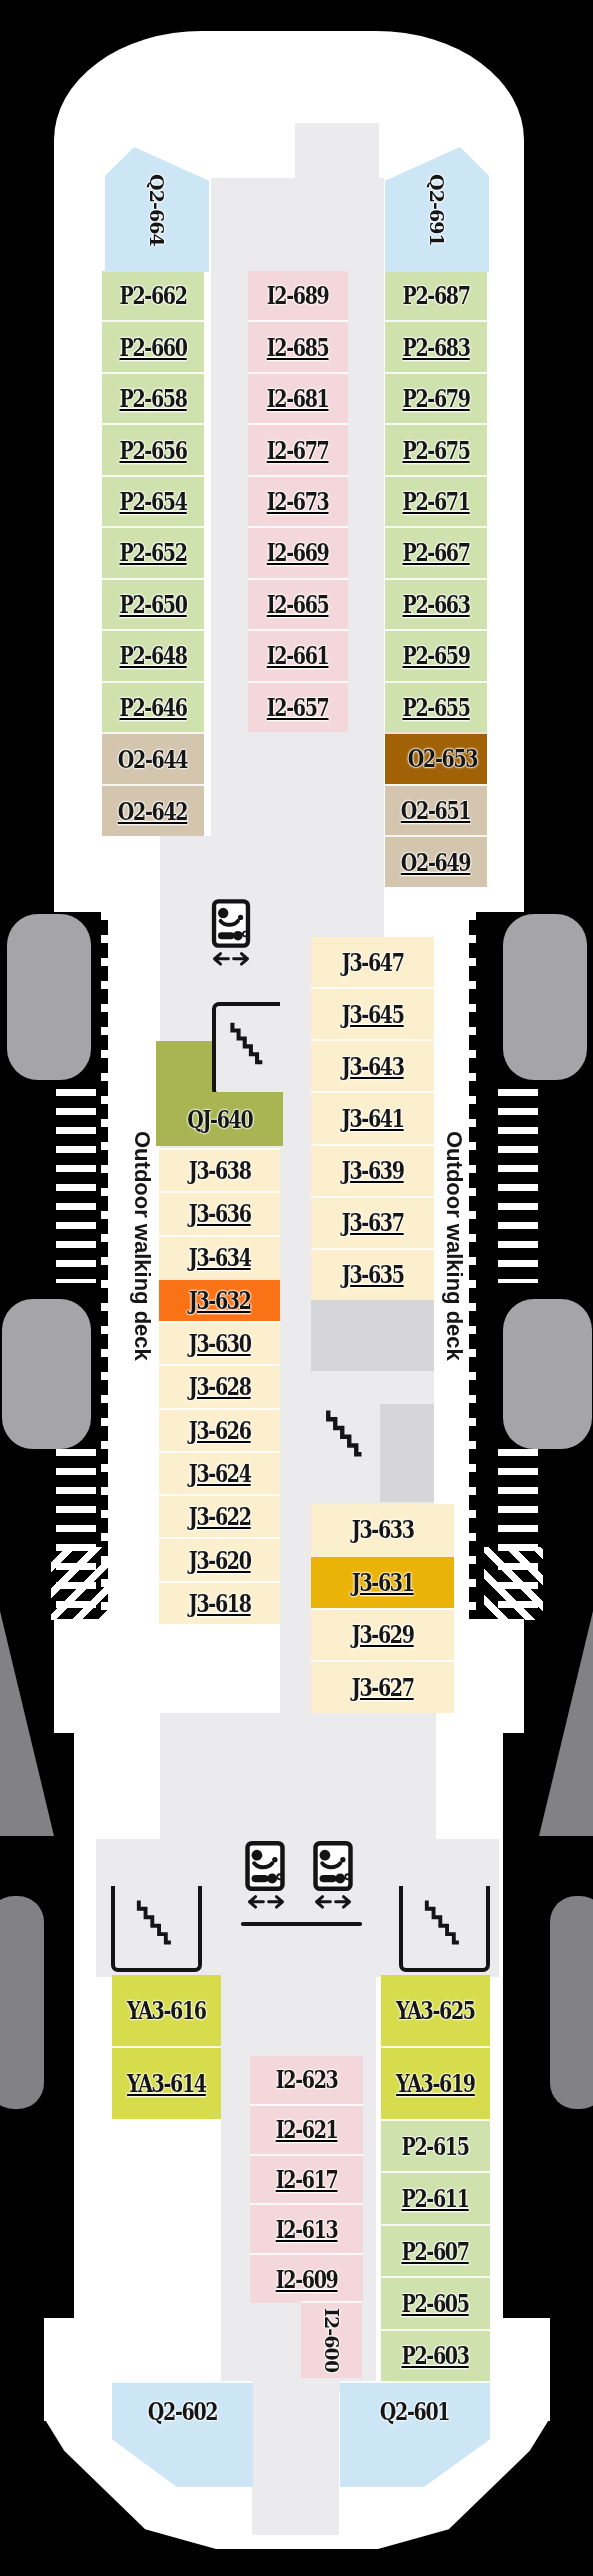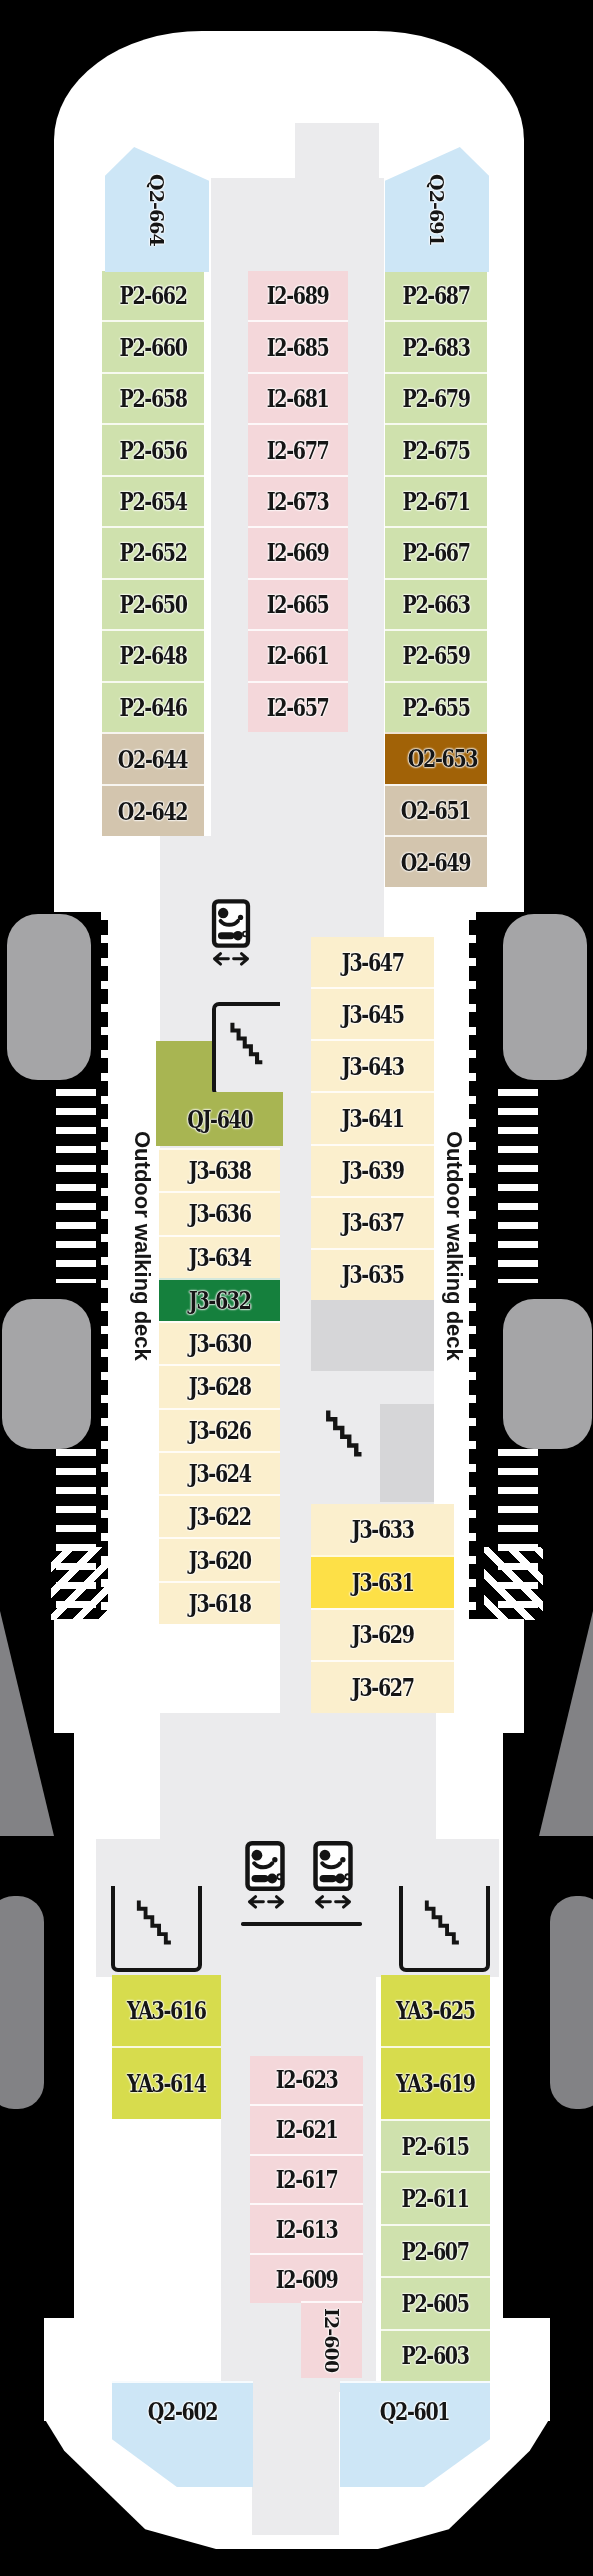--- a/index.html
+++ b/index.html
@@ -1,20 +1,20 @@
 <!DOCTYPE html>
 <html style="font-size:14px"><head>
 <meta charset="utf-8">
 <style>
   html,body{margin:0;padding:0;background:#000;}
   .stage{position:relative;width:594px;height:2576px;overflow:hidden;font-family:"DejaVu Serif",serif;}
   .abs{position:absolute;}
   .col{position:absolute;display:flex;flex-direction:column;}
   .cell{flex:1 1 0;box-sizing:border-box;position:relative;display:flex;align-items:center;justify-content:center;}
-  .cell + .cell{border-top:2.6px solid rgba(255,255,255,.82);}
+  .cell + .cell{border-top:2.6px solid rgba(255,255,255,.82);text-decoration:underline;}
   .cabin-label{font:700 24.4px "DejaVu Serif",serif;letter-spacing:-1.7px;transform:scaleX(.78);white-space:nowrap;color:#151515;
     text-shadow:0 0 1.7px #fff,0 0 1.7px #fff,0 0 2.6px #fff,0 0 2.6px #fff;}
   .block{position:absolute;display:flex;align-items:center;justify-content:center;box-sizing:border-box;}
   .vlabel{writing-mode:vertical-rl;font:700 19px "DejaVu Serif",serif;letter-spacing:-0.9px;transform:none;}
   .walkway{position:absolute;writing-mode:vertical-rl;font:700 22px "Liberation Sans",sans-serif;color:#161616;
     display:flex;align-items:center;justify-content:flex-start;white-space:nowrap;}
   .slitsV{background:repeating-linear-gradient(180deg,#ffffff 0 7px,transparent 7px 19px);}
   .notch{background:repeating-linear-gradient(180deg,#ffffff 0 7.9px,transparent 7.9px 23px);}
   .stripesL{background:repeating-linear-gradient(135deg,transparent 0 11.3px,#ffffff 11.3px 18.3px);}
   .stripesR{background:repeating-linear-gradient(45deg,transparent 0 11.3px,#ffffff 11.3px 18.3px);}
@@ -261,21 +261,21 @@
     <div class="col" style="left: 159px; top: 1148px; width: 121px; height: 476px;">
       <div class="cell" style="background: rgb(251, 239, 205); border-top: 2.6px solid rgba(255, 255, 255, 0.82);">
         <span class="cabin-label">J3-638</span>
       </div>
       <div class="cell" style="background: rgb(251, 239, 205);">
         <span class="cabin-label">J3-636</span>
       </div>
       <div class="cell" style="background: rgb(251, 239, 205);">
         <span class="cabin-label">J3-634</span>
       </div>
-      <div class="cell" style="background: #15803d;">
+      <div class="cell" style="background: #f97316;">
         <span class="cabin-label">J3-632</span>
       </div>
       <div class="cell" style="background: rgb(251, 239, 205);">
         <span class="cabin-label">J3-630</span>
       </div>
       <div class="cell" style="background: rgb(251, 239, 205);">
         <span class="cabin-label">J3-628</span>
       </div>
       <div class="cell" style="background: rgb(251, 239, 205);">
         <span class="cabin-label">J3-626</span>
@@ -313,21 +313,21 @@
         <span class="cabin-label">J3-637</span>
       </div>
       <div class="cell" style="background: rgb(251, 239, 205);">
         <span class="cabin-label">J3-635</span>
       </div>
     </div>
     <div class="col" style="left: 311px; top: 1504px; width: 143px; height: 209px;">
       <div class="cell" style="background: rgb(251, 239, 205);">
         <span class="cabin-label">J3-633</span>
       </div>
-      <div class="cell" style="background: #fde047;">
+      <div class="cell" style="background: #eab308;">
         <span class="cabin-label">J3-631</span>
       </div>
       <div class="cell" style="background: rgb(251, 239, 205);">
         <span class="cabin-label">J3-629</span>
       </div>
       <div class="cell" style="background: rgb(251, 239, 205);">
         <span class="cabin-label">J3-627</span>
       </div>
     </div>
     <div class="col" style="left: 112px; top: 1975px; width: 109px; height: 144px;">

